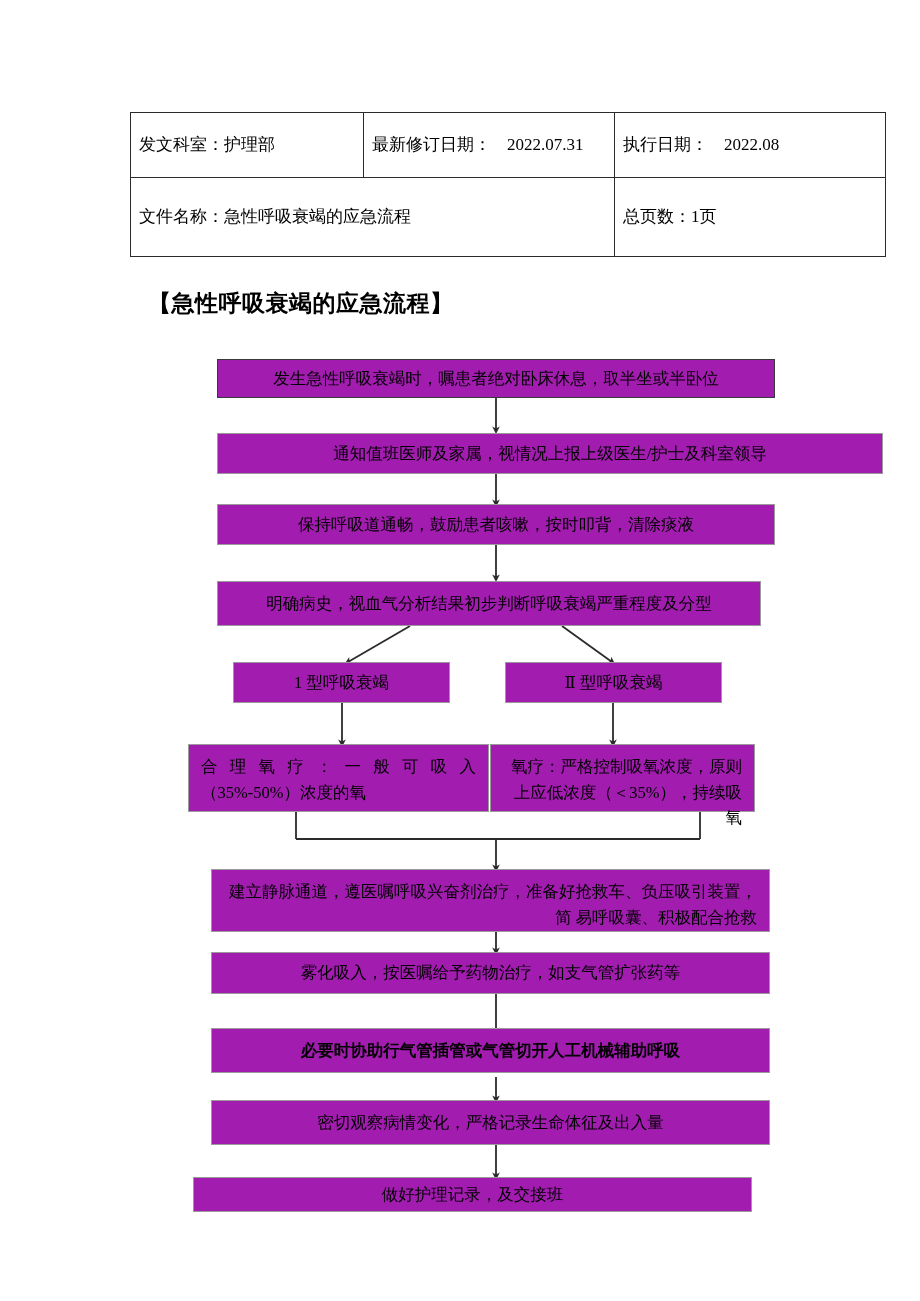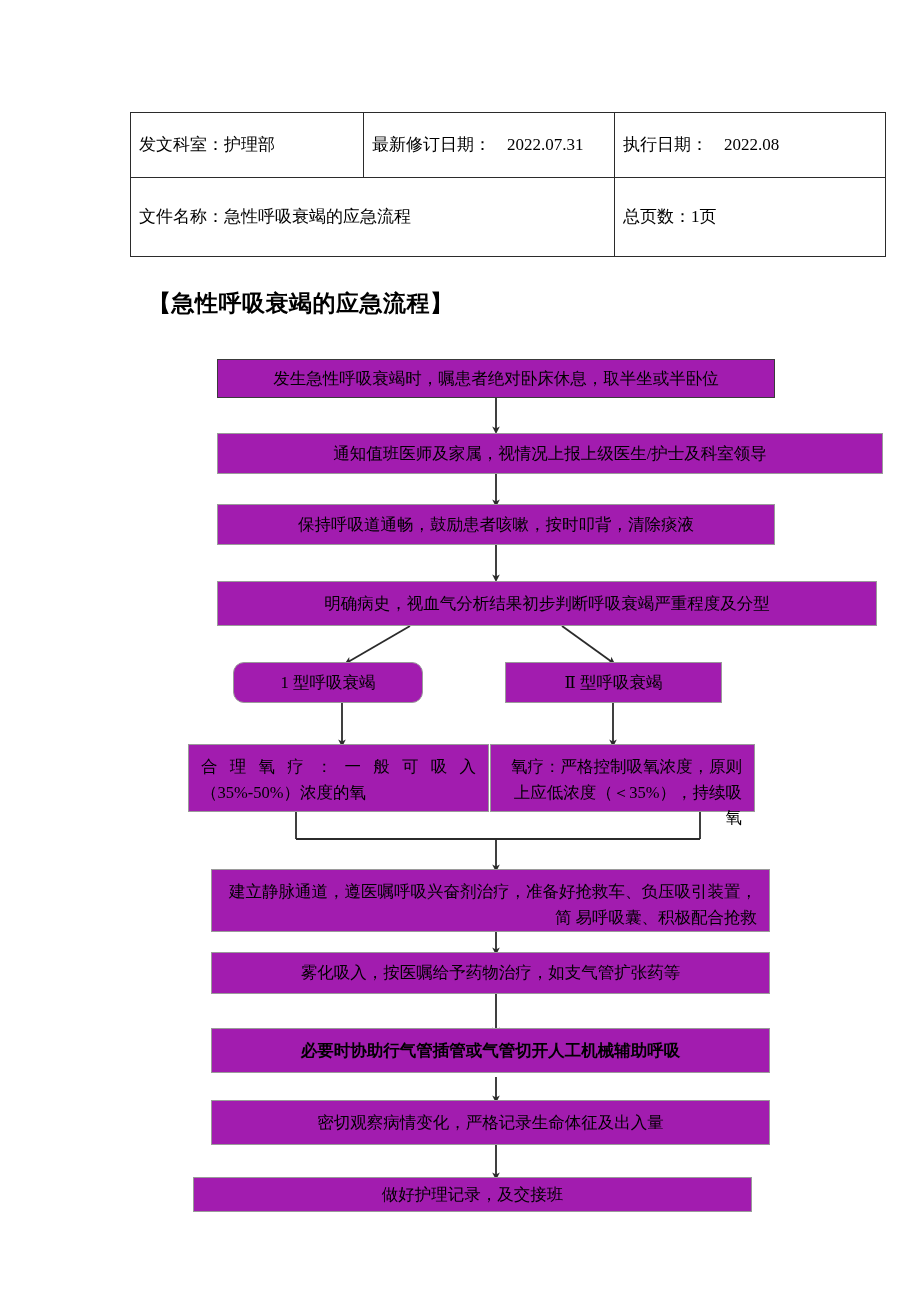--- a/index.html
+++ b/index.html
@@ -174,25 +174,25 @@
     </div>
 
     <div class="node" style="left:217px; top:433px; width:666px; height:41px;">
       <span>通知值班医师及家属，视情况上报上级医生/护士及科室领导</span>
     </div>
 
     <div class="node" style="left:217px; top:504px; width:558px; height:41px;">
       <span>保持呼吸道通畅，鼓励患者咳嗽，按时叩背，清除痰液</span>
     </div>
 
-    <div class="node" style="left:217px; top:581px; width:660px; height:45px;">
+    <div class="node" style="left:217px; top:581px; width:544px; height:45px;">
       <span>明确病史，视血气分析结果初步判断呼吸衰竭严重程度及分型</span>
     </div>
 
-    <div class="node" style="left:233px; top:662px; width:190px; height:41px;border-radius:11px;">
+    <div class="node" style="left:233px; top:662px; width:217px; height:41px;">
       <span>1 型呼吸衰竭</span>
     </div>
 
     <div class="node" style="left:505px; top:662px; width:217px; height:41px;">
       <span>Ⅱ 型呼吸衰竭</span>
     </div>
 
     <div class="node justify" style="left:188px; top:744px; width:301px; height:68px;">
       <span class="ln1">合理氧疗：一般可吸入</span>
       <span class="ln2">（35%-50%）浓度的氧</span>

